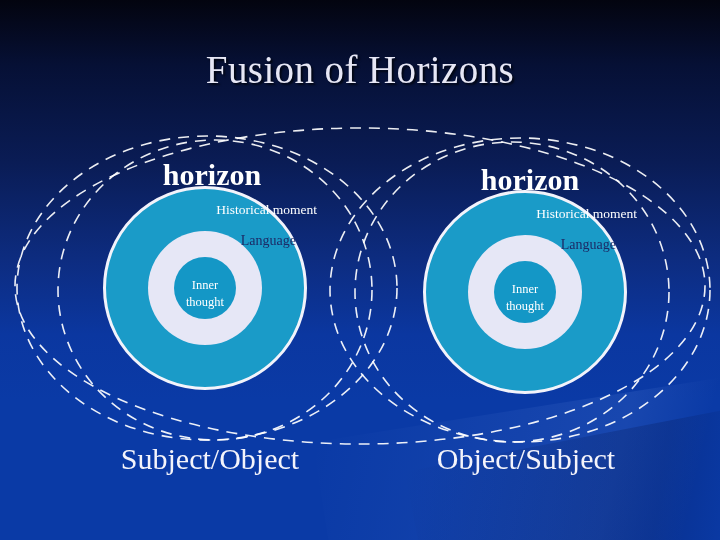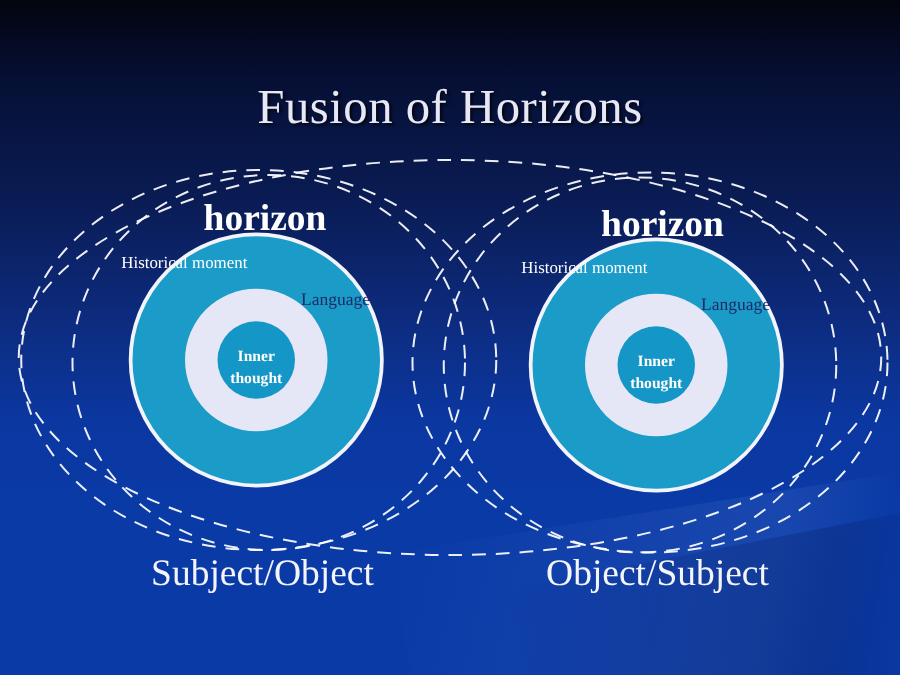--- a/index.html
+++ b/index.html
@@ -50,21 +50,20 @@
     left: 0;
     top: 48px;
     width: 720px;
     text-align: center;
     font-size: 39px;
     line-height: 44px;
     color: #e7e7f5;
     letter-spacing: 0.4px;
     text-shadow: 2px 2px 2px rgba(0,0,0,0.65);
     white-space: nowrap;
-    margin-top: 16px;
   }
 
   #ellipse-layer {
     position: absolute;
     left: 0;
     top: 0;
     width: 720px;
     height: 540px;
     pointer-events: none;
   }
@@ -117,21 +116,21 @@
     font-weight: bold;
     color: #ffffff;
     white-space: nowrap;
   }
   #horizon-left  { left: 92px;  top: 162px; }
   #horizon-right { left: 410px; top: 167px; }
 
   .label-historical {
     position: absolute;
     width: 220px;
-    text-align: left;
+    text-align: right;
     font-size: 13.5px;
     line-height: 16px;
     color: #ffffff;
     white-space: nowrap;
   }
   #historical-left  { left: 97px;  top: 202px; }
   #historical-right { left: 417px; top: 206px; }
 
   .label-language {
     position: absolute;
@@ -145,21 +144,20 @@
   #language-left  { left: 116px; top: 232px; }
   #language-right { left: 436px; top: 236px; }
 
   .label-inner {
     position: absolute;
     width: 120px;
     text-align: center;
     font-size: 12.5px;
     line-height: 17px;
     color: #ffffff;
-    font-weight: bold;
   }
   #inner-left  { left: 145px; top: 277px; }
   #inner-right { left: 465px; top: 281px; }
 
   .caption {
     position: absolute;
     width: 300px;
     text-align: center;
     font-size: 30px;
     line-height: 34px;

